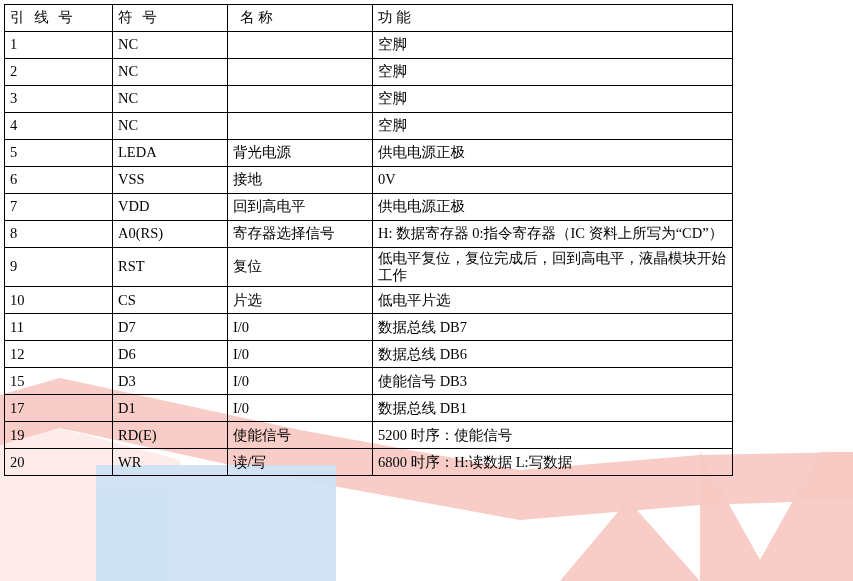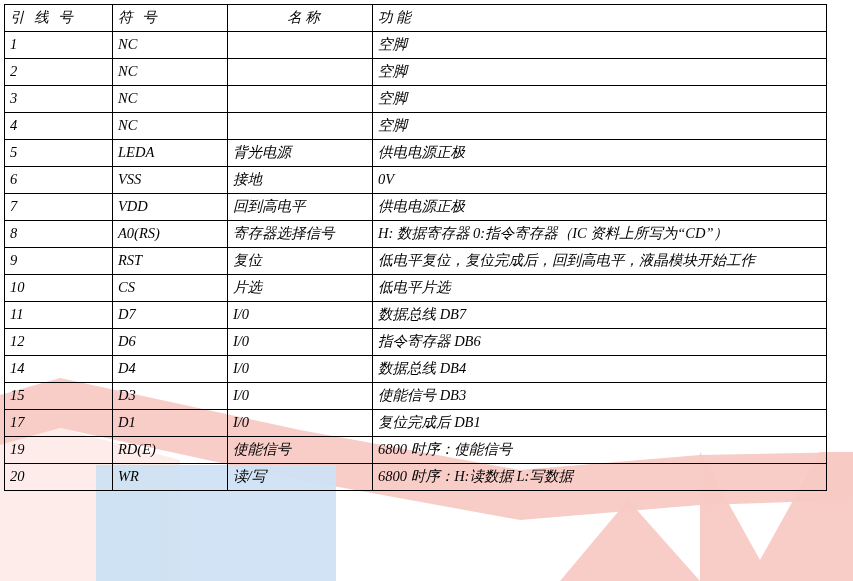--- a/index.html
+++ b/index.html
@@ -25,26 +25,25 @@
     height: 581px;
     pointer-events: none;
     z-index: 0;
   }
 
   
   .pin-table {
     position: absolute;
     left: 4px;
     top: 4px;
-    width: 823px;
+    width: 729px;
     border-collapse: collapse;
     table-layout: fixed;
     z-index: 2;
     background: transparent;
-    font-style: italic;
   }
   .pin-table td, .pin-table th {
     border: 1px solid #000000;
     padding: 2px 5px 3px 5px;
     font-size: 14.5px;
     line-height: 1.15;
     height: 21px;
     vertical-align: middle;
     font-weight: normal;
     text-align: left;
@@ -87,21 +86,21 @@
   <colgroup>
     <col class="col-pin">
       <col class="col-sym">
       <col class="col-name">
       <col class="col-func">
   </colgroup>
   <thead>
     <tr>
       <td class="hdr-spaced">引 线 号</td>
       <td class="hdr-spaced">符  号</td>
-      <td style="text-align:center;padding-left:12px;">名  称</td>
+      <td style="text-align:left;padding-left:12px;">名  称</td>
       <td>功  能</td>
     </tr>
   </thead>
   <tbody>
     <tr>
       <td>1</td>
       <td>NC</td>
       <td></td>
       <td>空脚</td>
     </tr>
@@ -162,45 +161,39 @@
     <tr>
       <td>11</td>
       <td>D7</td>
       <td>I/0</td>
       <td>数据总线 DB7</td>
     </tr>
     <tr>
       <td>12</td>
       <td>D6</td>
       <td>I/0</td>
-      <td>指令寄存器 DB6</td>
-    </tr>
-    <tr>
-      <td>14</td>
-      <td>D4</td>
-      <td>I/0</td>
-      <td>数据总线 DB4</td>
+      <td>数据总线 DB6</td>
     </tr>
     <tr>
       <td>15</td>
       <td>D3</td>
       <td>I/0</td>
       <td>使能信号 DB3</td>
     </tr>
     <tr>
       <td>17</td>
       <td>D1</td>
       <td>I/0</td>
-      <td>复位完成后 DB1</td>
+      <td>数据总线 DB1</td>
     </tr>
     <tr>
       <td>19</td>
       <td>RD(E)</td>
       <td>使能信号</td>
-      <td>6800 时序：使能信号</td>
+      <td>5200 时序：使能信号</td>
     </tr>
     <tr>
       <td>20</td>
       <td>WR</td>
       <td>读/写</td>
       <td>6800 时序：H:读数据     L:写数据</td>
     </tr>
   </tbody>
 </table>
 

